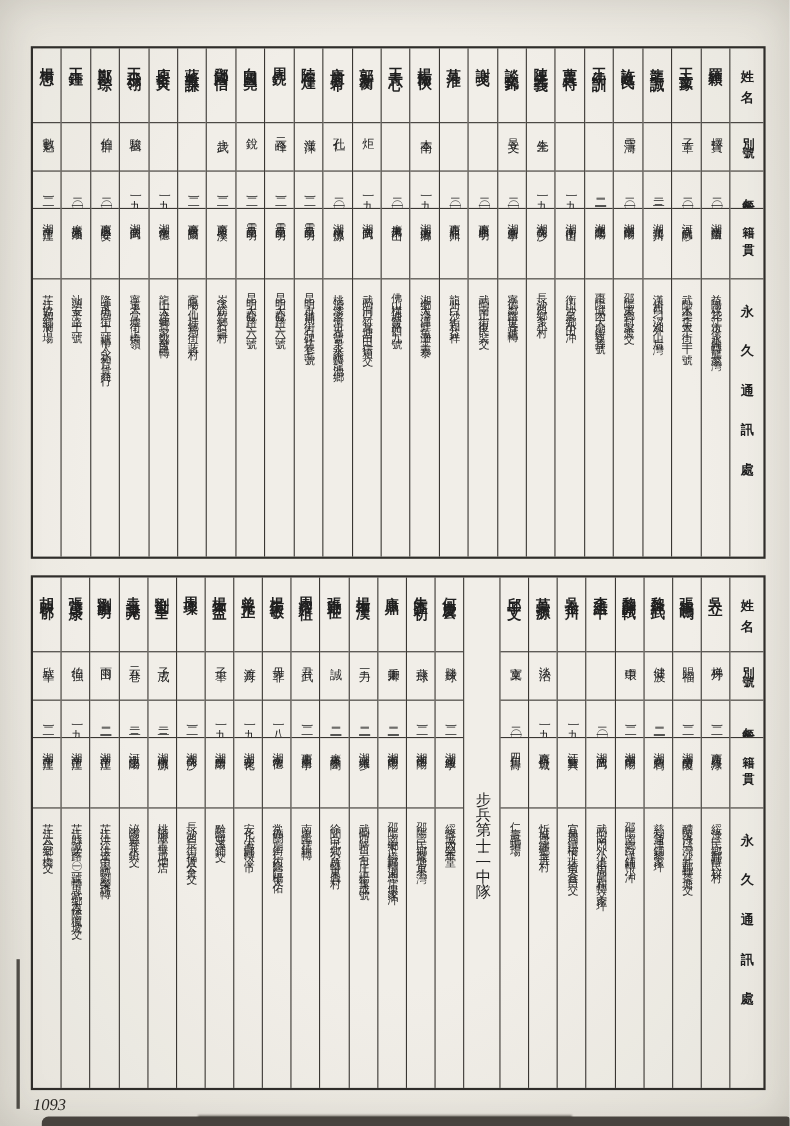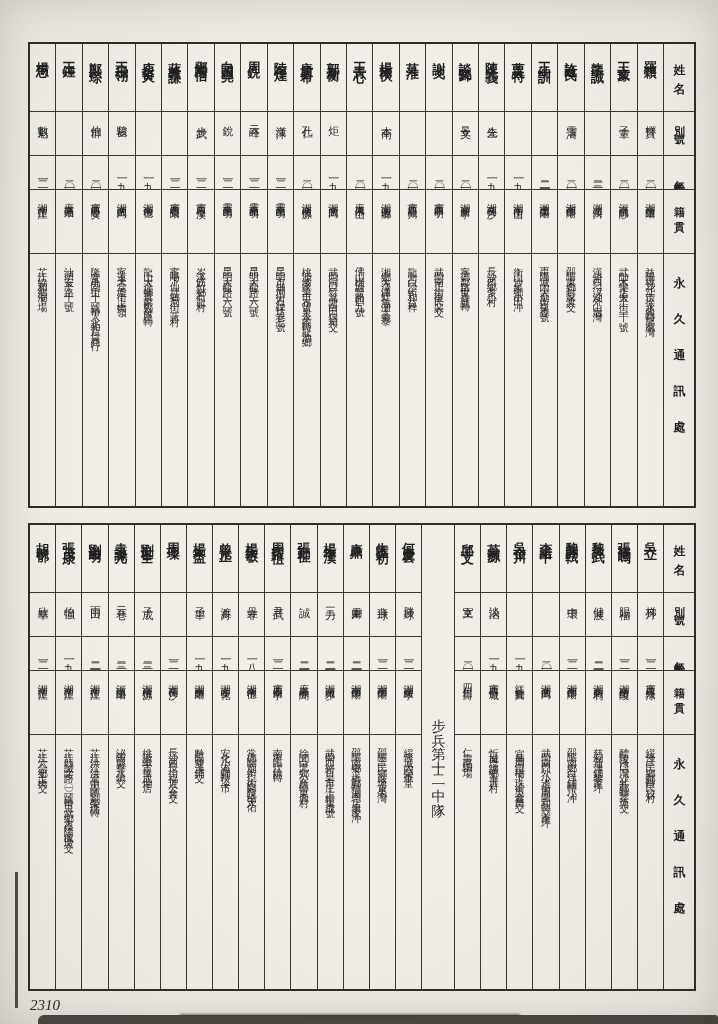--- a/index.html
+++ b/index.html
@@ -923,18 +923,18 @@
         </div>
         <div class="cell native-cell">
           <span class="vtext">湖南芷江</span>
         </div>
         <div class="cell address-cell">
           <span class="vtext">芷江六合鄉土橋交</span>
         </div>
       </div>
     </div>
 
-  <div class="page-num">2310</div>
+  <div class="page-num">1093</div>
 
   <div class="scan-left-mark"></div>
   <div class="scan-bottom"></div>
   <div class="scan-bottom-2"></div>
 </div>
 
 </body></html>

